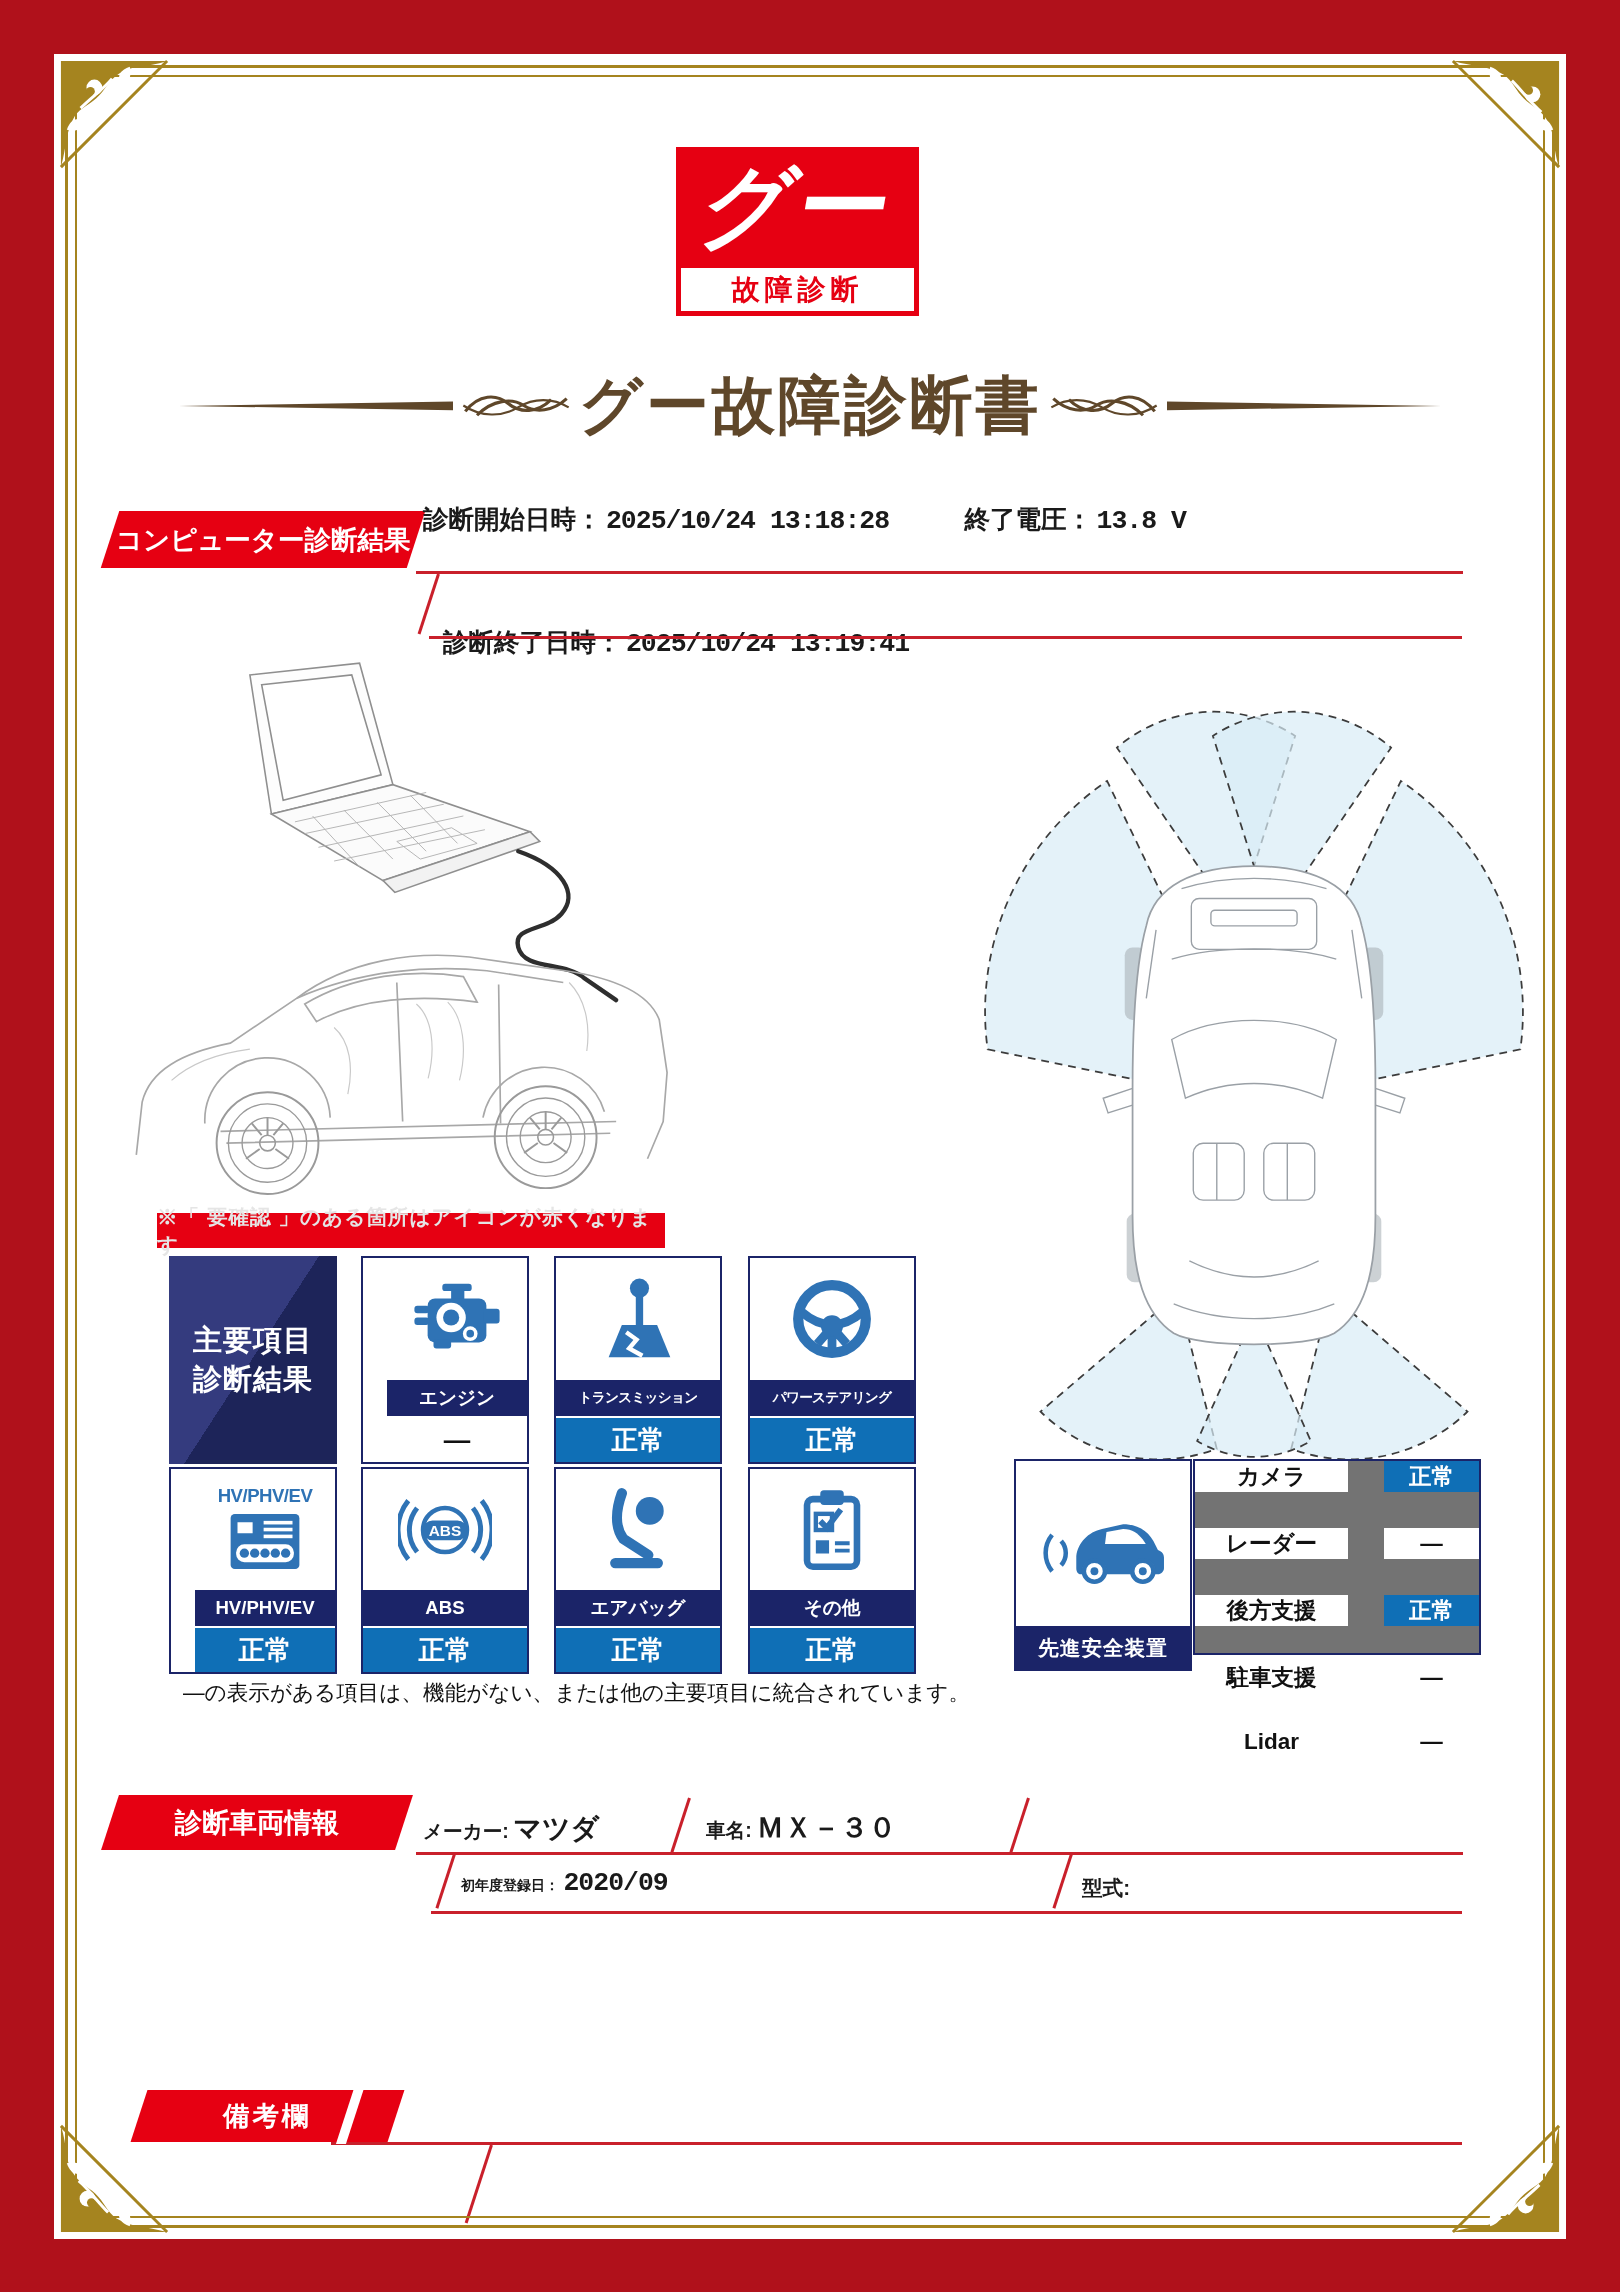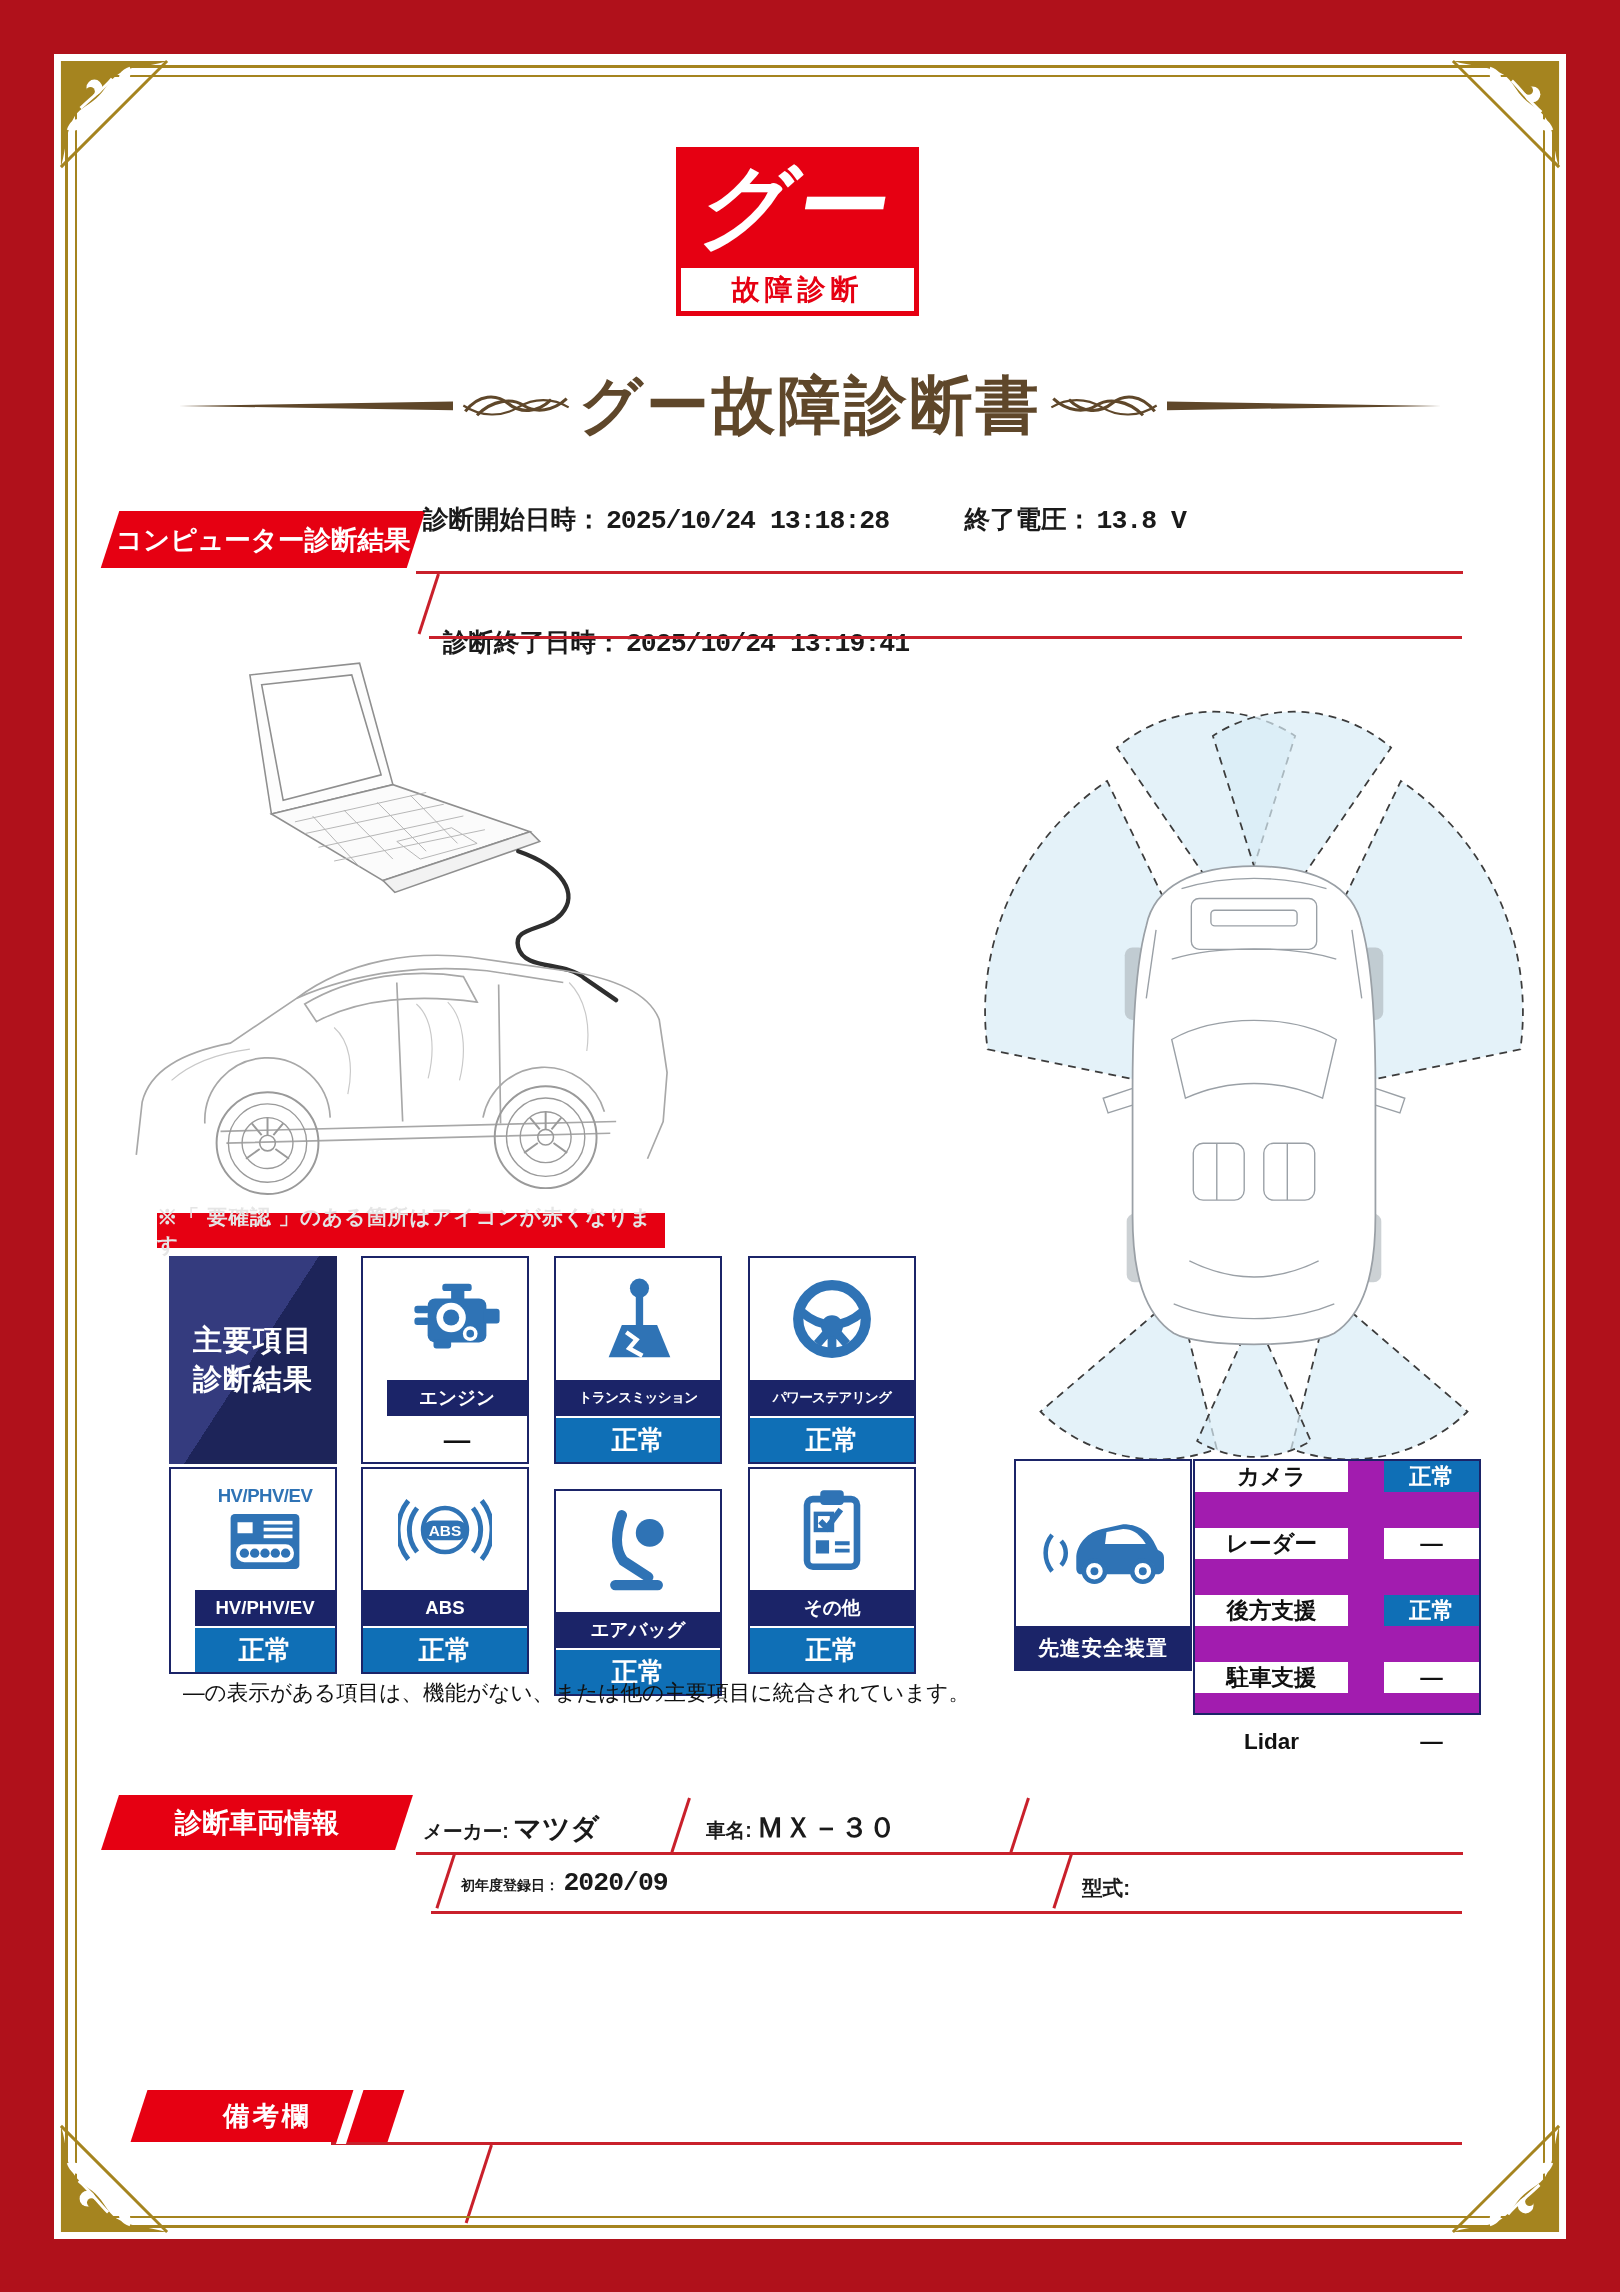--- a/index.html
+++ b/index.html
@@ -55,23 +55,23 @@
                 justify-content:center;font-weight:800;font-size:26.5px;}
   .st-normal{background:#0f6fb6;color:#fff;}
   .st-none{background:#fff;color:#111;}
   .grid-note{position:absolute;left:183px;top:1678px;font-size:21.6px;color:#111;z-index:6;white-space:nowrap;}
   
   .adas-card{position:absolute;left:1014px;top:1459px;width:178px;height:212px;border:2.9px solid #1b2468;
              background:#fff;box-sizing:border-box;display:flex;flex-direction:column;z-index:6;}
   .adas-card .icon-area{flex:1;display:flex;align-items:center;justify-content:center;}
   .adas-card .band{height:43px;background:#1b2468;color:#fff;font-weight:800;font-size:20.6px;
                    display:flex;align-items:center;justify-content:center;letter-spacing:1px;}
-  .adas-table{position:absolute;left:1193px;top:1459px;width:288px;height:256px;
+  .adas-table{position:absolute;left:1193px;top:1459px;width:288px;height:196px;
               border:2.9px solid #1b2468;box-sizing:border-box;display:grid;
-              grid-template-columns:153px 1fr;grid-auto-rows:1fr;background:#a21caf;grid-gap:2px;z-index:6;gap:36px;}
+              grid-template-columns:153px 1fr;grid-auto-rows:1fr;background:#737373;grid-gap:2px;z-index:6;gap:36px;}
   .adas-name{background:#fff;display:flex;align-items:center;justify-content:center;
              font-weight:700;font-size:22.5px;color:#111;}
   .adas-status{display:flex;align-items:center;justify-content:center;font-weight:800;font-size:22.5px;}
   
   .veh-label{font-weight:800;font-size:19.6px;}
   .veh-value{font-size:28px;font-weight:700;}
   .veh-value.mono{font-family:"Liberation Mono",monospace;font-size:26.5px;letter-spacing:-1px;}
   
   .illu{position:absolute;z-index:4;}
   svg text{font-family:"Liberation Sans",sans-serif;}
@@ -321,21 +321,21 @@
         <path d="M13 17 a24 24 0 0 0 0 30 M7 12 a32 32 0 0 0 0 40" stroke="#2f73b5" stroke-width="3.4" fill="none"></path>
         <path d="M51 17 a24 24 0 0 1 0 30 M57 12 a32 32 0 0 1 0 40" stroke="#2f73b5" stroke-width="3.4" fill="none"></path>
         <rect x="17" y="25.5" width="30" height="13.5" rx="6.5" fill="#2f73b5"></rect>
         <text x="32" y="35.8" font-size="10.5" font-weight="bold" fill="#fff" text-anchor="middle">ABS</text>
       </svg>
     </div>
     <div class="label">ABS</div>
     <div class="status st-normal">正常</div>
   </div>
 
-  <div class="card" style="left:554px;top:1467px;height:207px;margin-top:22px;">
+  <div class="card" style="left:554px;top:1467px;height:207px;">
     <div class="icon-area">
       <svg width="94" height="94" viewBox="0 0 64 64">
         <path d="M21 7 c-4 11 -5 23 1 31 l17 11" stroke="#2f73b5" stroke-width="7" fill="none" stroke-linecap="round"></path>
         <circle cx="40" cy="19" r="9.5" fill="#2f73b5"></circle>
         <rect x="13" y="51" width="36" height="7" rx="3.5" fill="#2f73b5"></rect>
       </svg>
     </div>
     <div class="label">エアバッグ</div>
     <div class="status st-normal">正常</div>
   </div>

